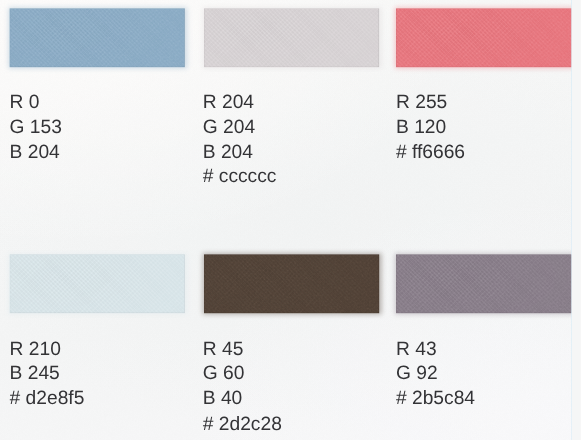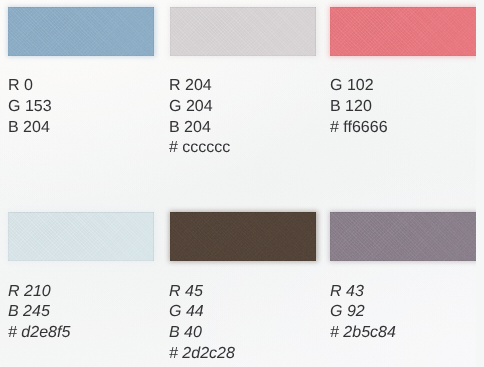--- a/index.html
+++ b/index.html
@@ -40,21 +40,21 @@
   
   #cell-0{left:8px;  top:7px;}
   #cell-1{left:170px;top:7px;}
   #cell-2{left:330px;top:7px;}
   #cell-3{left:8px;  top:212px;}
   #cell-4{left:170px;top:212px;}
   #cell-5{left:330px;top:212px;}
   #cell-1 .values,#cell-4 .values{left:-1px;}
   #cell-2 .swatch,#cell-2 .swcore,#cell-5 .swatch{width:147px;}
   #cell-2 .halo,#cell-5 .halo{width:150px;}
-  #cell-3 .values,#cell-4 .values,#cell-5 .values{top:69.5px;font-style:italic;}
+  #cell-3 .values,#cell-4 .values,#cell-5 .values{top:69.5px;}
   
   #cell-4 .tex{opacity:.45;}
   #cell-4 .sgrain{opacity:.55;}
   #cell-0 .tex{opacity:.9;}
 </style>
 </head>
 <body>
 
 <div class="page">
 
@@ -101,21 +101,21 @@
   </div>
 
   <div class="cell" id="cell-2">
     <div class="halo" style="background: rgb(234, 117, 125);"></div>
     <div class="swatch" style="background: rgb(234, 117, 125);">
       <div class="tex"></div>
       <svg class="sgrain">
           <rect width="100%" height="100%" filter="url(#noise2)"></rect>
         </svg>
     </div>
-    <div class="values"><span class="line">G 102</span><span class="line">B 120</span><span class="line"># ff6666</span></div>
+    <div class="values"><span class="line">R 255</span><span class="line">B 120</span><span class="line"># ff6666</span></div>
   </div>
 
   <div class="cell" id="cell-3">
     <div class="halo" style="background: rgb(218, 231, 235);"></div>
     <div class="swatch" style="background: rgb(218, 231, 235);">
       <div class="tex"></div>
       <svg class="sgrain">
           <rect width="100%" height="100%" filter="url(#noise2)"></rect>
         </svg>
     </div>
@@ -123,21 +123,21 @@
   </div>
 
   <div class="cell" id="cell-4">
     <div class="halo" style="background: rgb(79, 64, 53);"></div>
     <div class="swatch" style="background: rgb(79, 64, 53);">
       <div class="tex"></div>
       <svg class="sgrain">
           <rect width="100%" height="100%" filter="url(#noise2)"></rect>
         </svg>
     </div>
-    <div class="values"><span class="line">R 45</span><span class="line">G 44</span><span class="line">B 40</span><span class="line"># 2d2c28</span></div>
+    <div class="values"><span class="line">R 45</span><span class="line">G 60</span><span class="line">B 40</span><span class="line"># 2d2c28</span></div>
   </div>
 
   <div class="cell" id="cell-5">
     <div class="halo" style="background: rgb(135, 124, 136);"></div>
     <div class="swatch" style="background: rgb(135, 124, 136);">
       <div class="tex"></div>
       <svg class="sgrain">
           <rect width="100%" height="100%" filter="url(#noise2)"></rect>
         </svg>
     </div>

